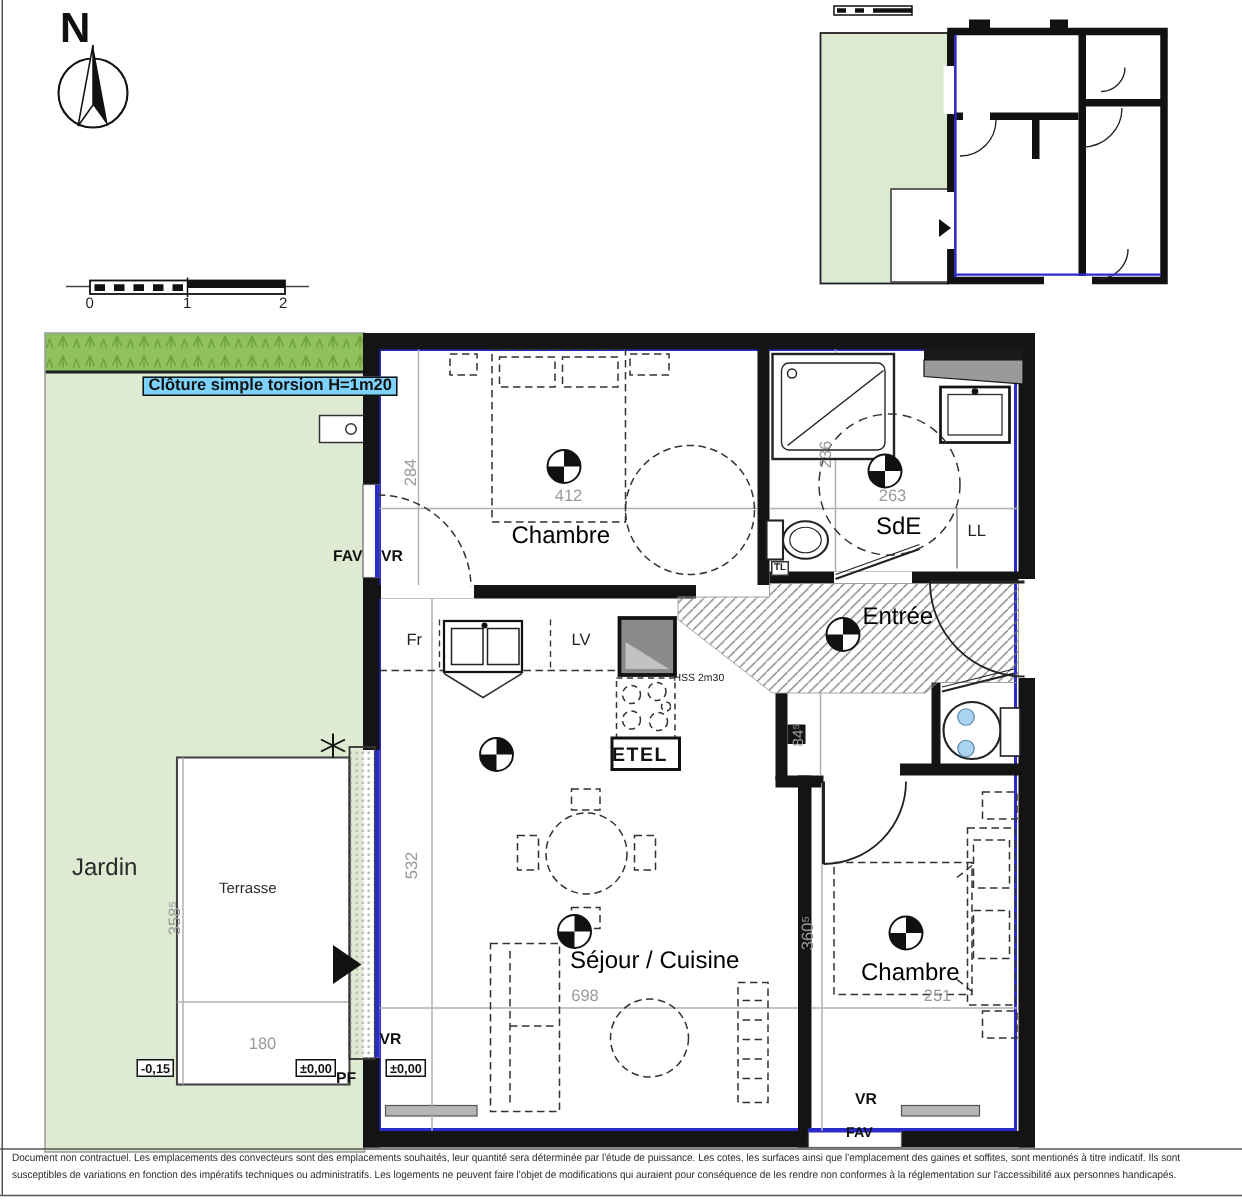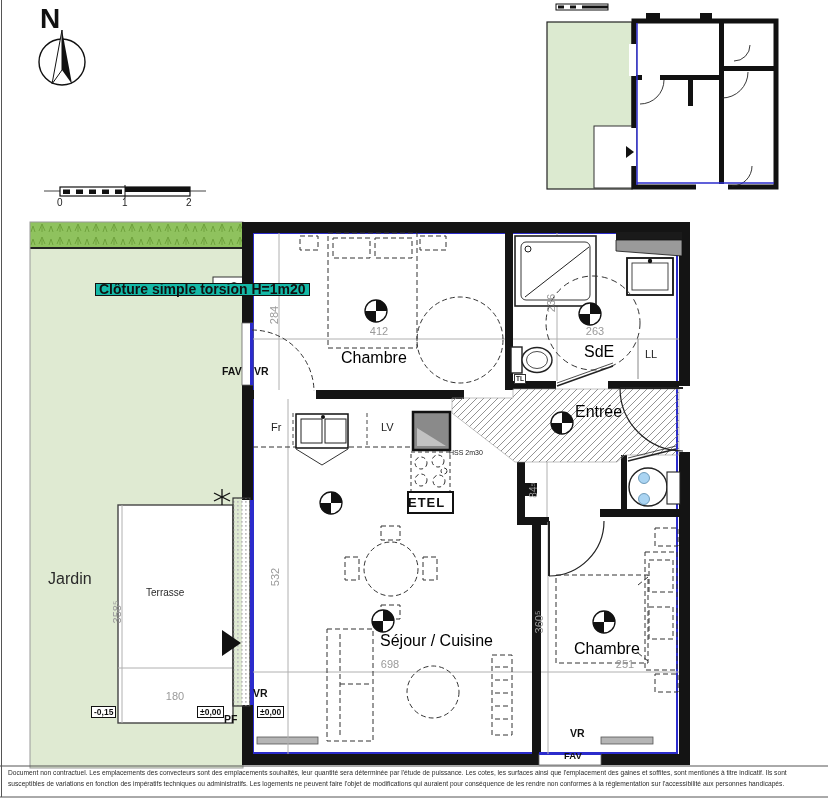--- a/index.html
+++ b/index.html
@@ -7,22 +7,22 @@
          font-family:"Liberation Sans", sans-serif;}
   #plan-svg{position:absolute;left:0;top:0;}
   .lbl{position:absolute;white-space:nowrap;color:#1c1c30;}
   .room{font-size:16px;color:#000000;}
   .hdim{font-size:11px;color:#9a9a9a;transform:translate(-50%,-100%);}
   .vdim{font-size:11px;color:#9a9a9a;transform:translate(-50%,-50%) rotate(-90deg);}
   .equip{font-size:11px;color:#222;}
   .win{font-size:10.5px;font-weight:bold;color:#111;}
   .lvl{font-size:8.5px;font-weight:bold;color:#111;border:1px solid #111;background:#fff;
        padding:0 2px;line-height:10px;}
-  .boxnote{font-size:14px;font-weight:bold;color:#111;border:1px solid #111;background:#14b8a6;
-       padding:0 3px;line-height:11px;margin-top:32px;}
+  .boxnote{font-size:11px;font-weight:bold;color:#111;border:1px solid #111;background:#7dd3fc;
+       padding:0 3px;line-height:11px;}
   .etel{font-size:13px;font-weight:bold;color:#111;width:21px;text-align:center;line-height:18px;letter-spacing:1px;}
   .tiny{font-size:7px;color:#222;}
   .tlbox{font-size:6.5px;font-weight:bold;color:#222;border:1px solid #333;background:#fff;padding:0 1px;line-height:8px;}
   .north{font-size:28px;font-weight:bold;color:#111;}
   .tick{font-size:10px;color:#222;}
   .site{color:#2a2a2a;}
   .footer-line{position:absolute;left:8px;font-size:7px;color:#2b2b2b;white-space:nowrap;
        transform:scaleX(0.95);transform-origin:left center;}
 </style>
 </head>

